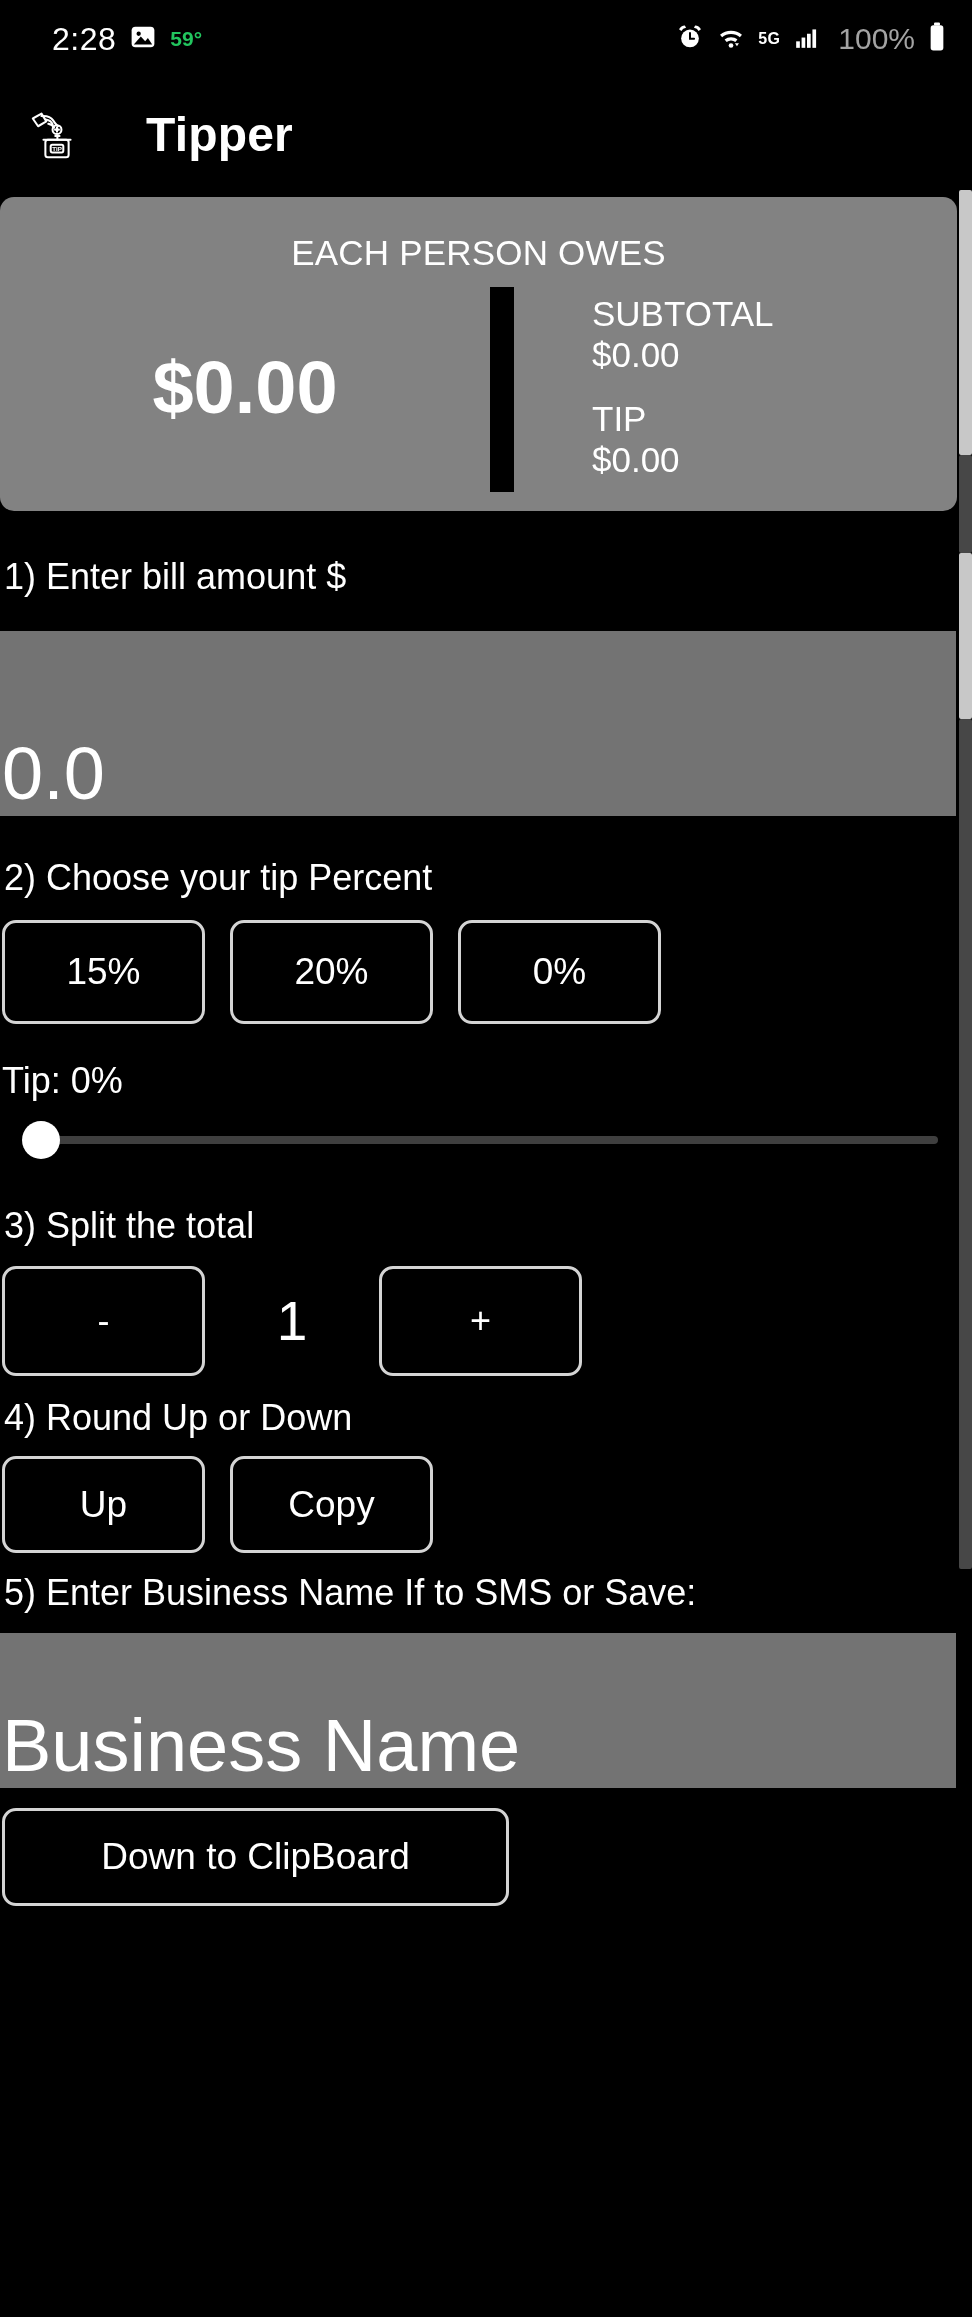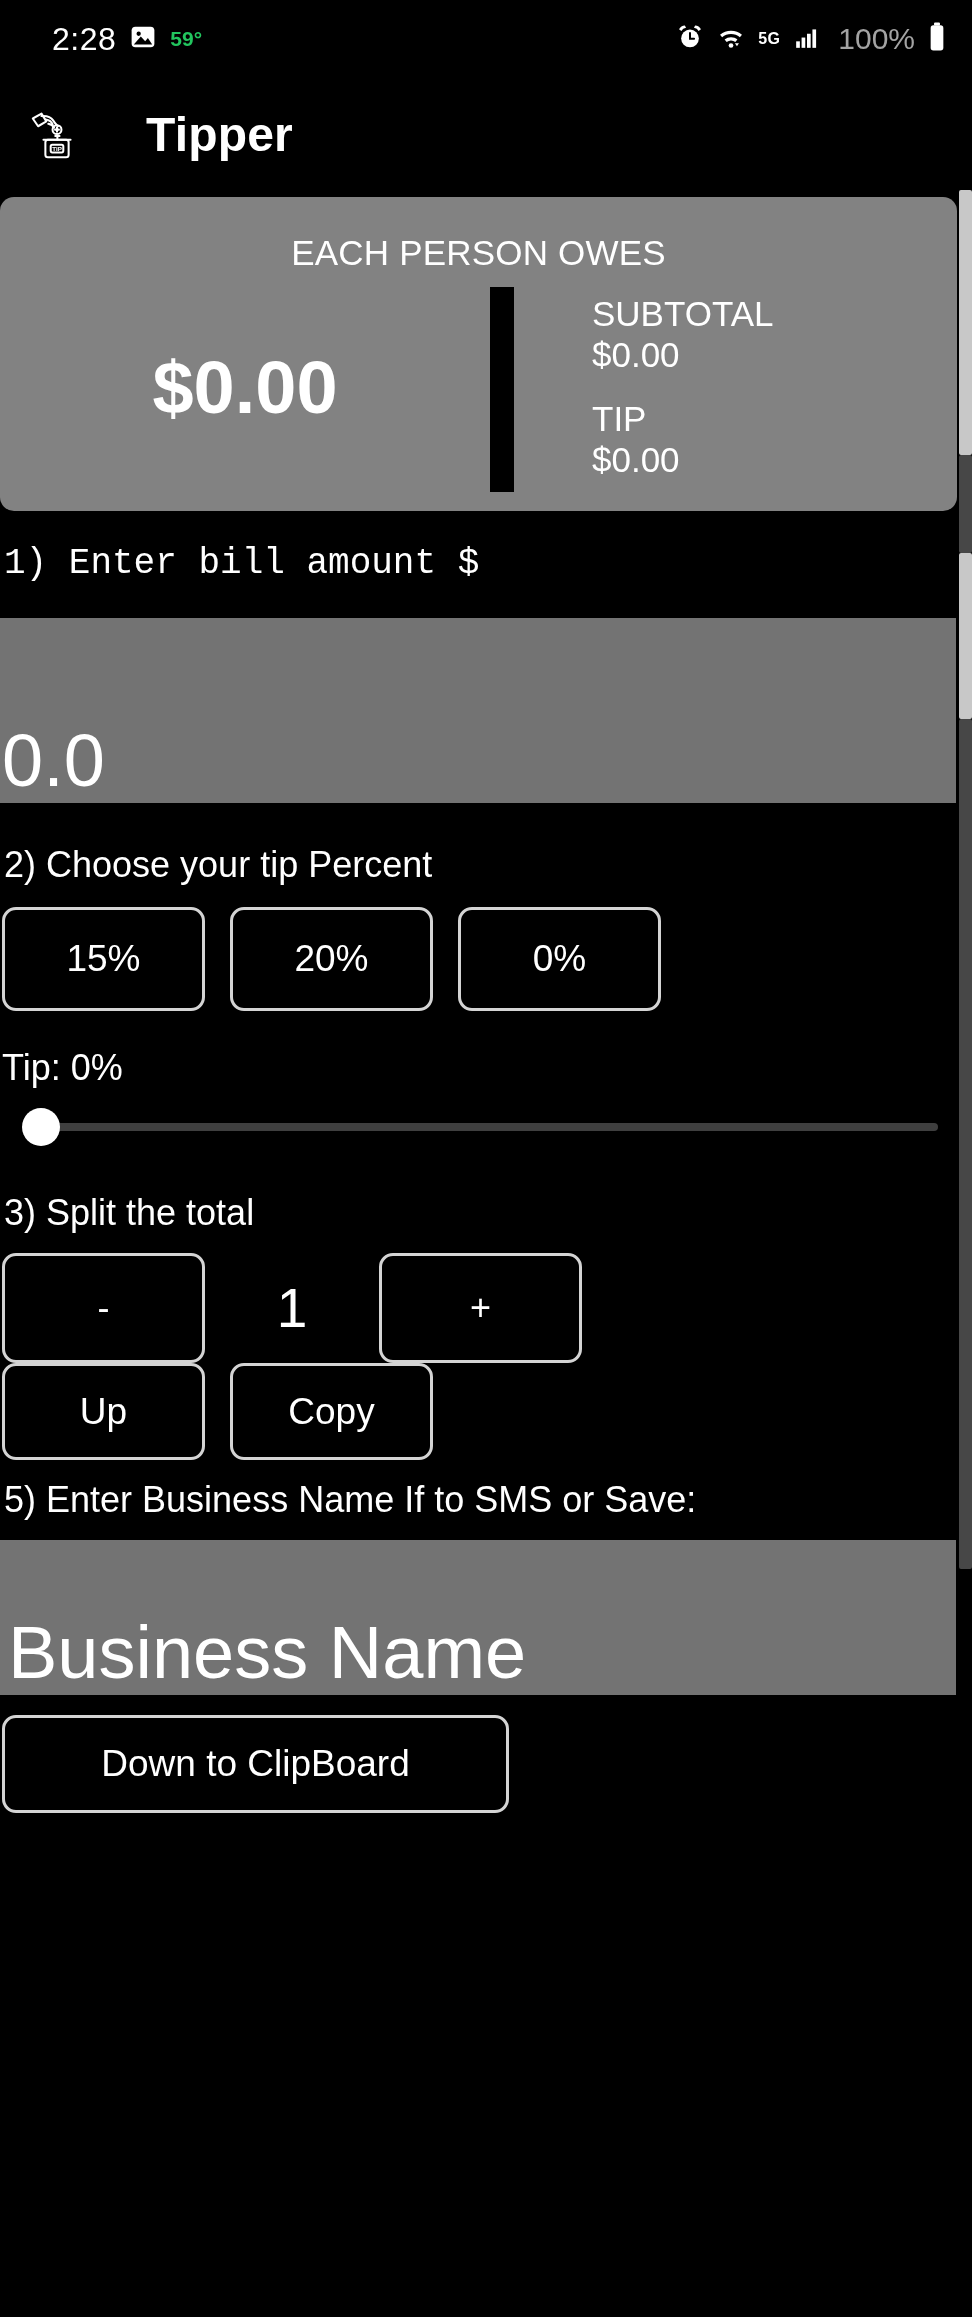--- a/index.html
+++ b/index.html
@@ -140,21 +140,21 @@
     margin-bottom: 22px;
   }
 
   
   .step-label {
     font-size: 36px;
     font-weight: 400;
     padding: 0 0 0 4px;
     line-height: 1;
   }
-  .lbl-bill   { padding-top: 35px; padding-bottom: 36px; font-family: Liberation Mono, monospace; }
+  .lbl-bill   { padding-top: 48px; padding-bottom: 36px; }
   .lbl-tip    { padding-top: 44px; padding-bottom: 24px; }
   .lbl-split  { padding-top: 30px; padding-bottom: 22px; }
   .lbl-round  { padding-top: 24px; padding-bottom: 20px; }
   .lbl-biz    { padding-top: 22px; padding-bottom: 22px; }
 
   
   .field {
     background: #737373;
     height: 185px;
     margin-right: 16px;
@@ -167,21 +167,21 @@
     font-weight: 400;
     padding-left: 2px;
     color: #ffffff;
   }
   .field-biz {
     height: 155px;
   }
   .field-biz .field-text {
     font-size: 74px;
     font-weight: 400;
-    padding-left: 8px;
+    padding-left: 2px;
     color: #ffffff;
   }
 
   
   .btn {
     background: #000000;
     border: 3px solid #d4d4d4;
     border-radius: 14px;
     color: #ffffff;
     font-family: "Liberation Sans", sans-serif;
@@ -403,20 +403,21 @@
     <div class="slider-thumb"></div>
   </div>
 
   <div class="step-label lbl-split">3) Split the total</div>
   <div class="split-row">
     <button class="btn btn-step">-</button>
     <span class="split-count">1</span>
     <button class="btn btn-step">+</button>
   </div>
 
+  <div class="step-label lbl-round">4) Round Up or Down</div>
   <div class="round-row">
     <button class="btn btn-round">Up</button>
     <button class="btn btn-round">Copy</button>
   </div>
 
   <div class="step-label lbl-biz">5) Enter Business Name If to SMS or Save:</div>
   <div class="field field-biz">
     <span class="field-text">Business Name</span>
   </div>
 

